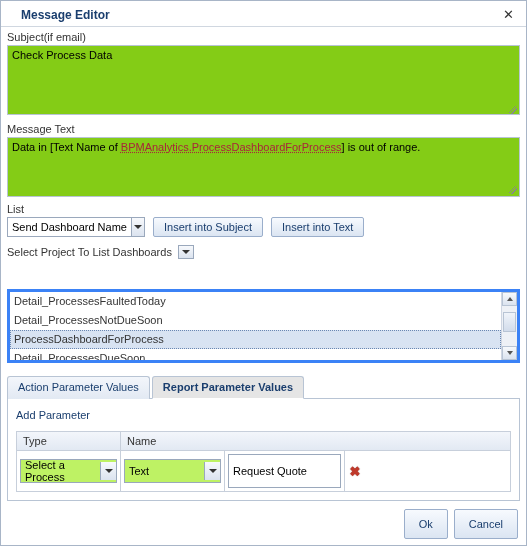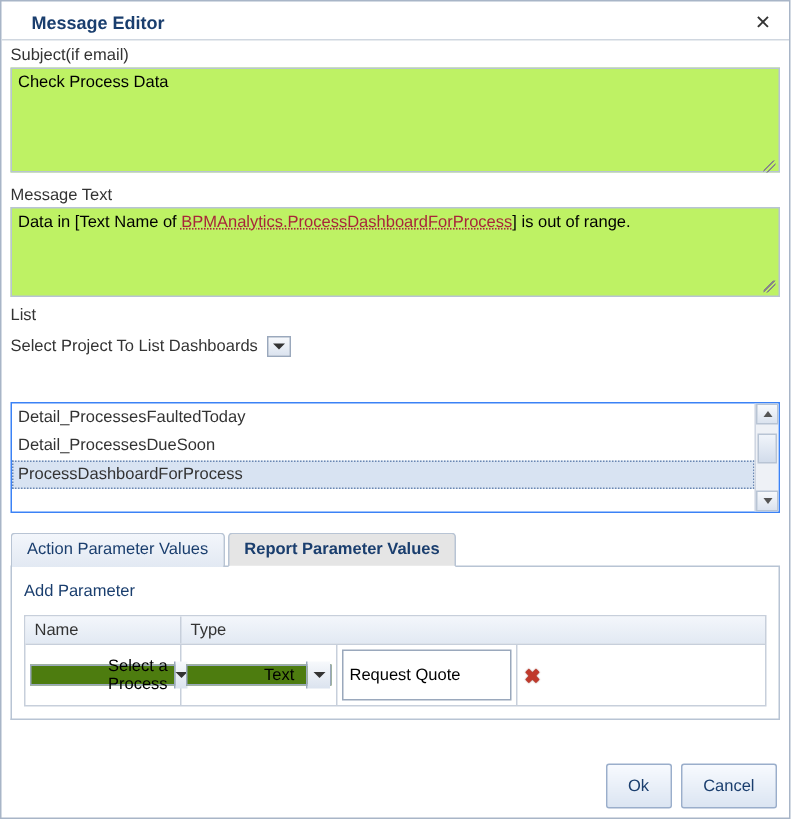--- a/index.html
+++ b/index.html
@@ -39,21 +39,21 @@
 .content {
   padding: 4px 6px;
 }
 .label {
   color: #333;
   margin-bottom: 2px;
 }
 .textarea {
   width: 100%;
   border: 1px solid #b8c4d4;
-  background: #bef264;
+  background: #84cc16;
   font-family: Tahoma, Arial, sans-serif;
   font-size: 11px;
   padding: 3px 4px;
   resize: none;
   position: relative;
 }
 .ta-wrap { position: relative; margin-bottom: 6px; }
 .ta-grip {
   position: absolute;
   right: 3px;
@@ -112,21 +112,21 @@
 }
 .mini-dd {
   width: 16px; height: 14px;
   border: 1px solid #9aa8bc;
   background: linear-gradient(#f7f9fc, #dbe3ef);
   display: inline-flex;
   align-items: center; justify-content: center;
   cursor: pointer;
 }
 .listbox {
-  border: 1px solid #3b82f6;
+  border: 3px solid #3b82f6;
   height: 74px;
   overflow: hidden;
   position: relative;
   margin-bottom: 12px;
   margin-top: 30px;
 }
 .listbox-inner {
   position: absolute;
   left: 0; top: 0; right: 16px;
 }
@@ -219,21 +219,21 @@
   border-right: 1px solid #c7cfdb;
   display: flex; align-items: center;
 }
 .pt-c:last-child { border-right: none; }
 .col-name { width: 104px; }
 .col-type { width: 104px; }
 .col-value { width: 120px; }
 .col-del { width: 20px; justify-content: center; }
 .cell-dd {
   display:flex; align-items:center; width:100%;
-  border:1px solid #9aa8bc; height:14px; background:#4d7c0f;padding-left:47px;
+  border:1px solid #9aa8bc; height:24px; background:#bef264;
 }
 .cell-dd .t { flex:1; padding:0 4px; }
 .cell-input {
   width:100%; border:1px solid #9aa8bc; height:18px; padding:16px 4px;
   font-size:11px; font-family:Tahoma,Arial,sans-serif;
 }
 .del-x {
   color:#c0392b; font-weight:bold; font-size:13px; cursor:pointer;
   text-shadow: 0 0 1px #7a1e12;
 }
@@ -263,33 +263,44 @@
 
     <div class="label">Message Text</div>
     <div class="ta-wrap">
       <div class="textarea msg-ta">
         <span class="msg-text">Data in [Text Name of </span><span class="msg-link">BPMAnalytics.ProcessDashboardForProcess</span><span class="msg-text">] is out of range.</span>
       </div>
       <div class="ta-grip"></div>
     </div>
 
     <div class="label">List</div>
+    <div class="row">
+      <div class="dropdown" style="width:138px">
+        <span class="dd-text">Send Dashboard Name</span>
+        <span class="dd-btn">
+            <span class="dd-arrow"></span>
+          </span>
+      </div>
+      <button class="btn">Insert into Subject</button>
+      <button class="btn">Insert into Text</button>
+    </div>
 
     <div class="section-label">
       <span>Select Project To List Dashboards</span>
       <span class="mini-dd">
           <span class="dd-arrow"></span>
         </span>
     </div>
 
     <div class="listbox">
       <div class="listbox-inner">
         <div class="list-item">Detail_ProcessesFaultedToday</div>
+        <div class="list-item">Detail_ProcessesNotDueSoon</div>
+        <div class="list-item selected">ProcessDashboardForProcess</div>
         <div class="list-item">Detail_ProcessesDueSoon</div>
-        <div class="list-item selected">ProcessDashboardForProcess</div>
       </div>
       <div class="list-scrollbar">
         <div class="scroll-arrow">
             <span class="up"></span>
           </div>
         <div class="scroll-thumb"></div>
         <div class="scroll-arrow" style="position:absolute;bottom:0;left:0;right:0">
             <span class="down"></span>
           </div>
       </div>
@@ -297,22 +308,22 @@
 
     <div class="tabs">
       <div class="tab">Action Parameter Values</div>
       <div class="tab active">Report Parameter Values</div>
     </div>
     <div class="tab-panel">
       <div class="add-param">Add Parameter</div>
 
       <div class="param-table">
         <div class="pt-head">
+          <div class="pt-h col-type">Type</div>
           <div class="pt-h col-name">Name</div>
-          <div class="pt-h col-type">Type</div>
         </div>
         <div class="pt-row">
           <div class="pt-c col-name">
             <div class="cell-dd">
               <span class="t">Select a Process</span>
               <span class="dd-btn">
                   <span class="dd-arrow"></span>
                 </span>
             </div>
           </div>

